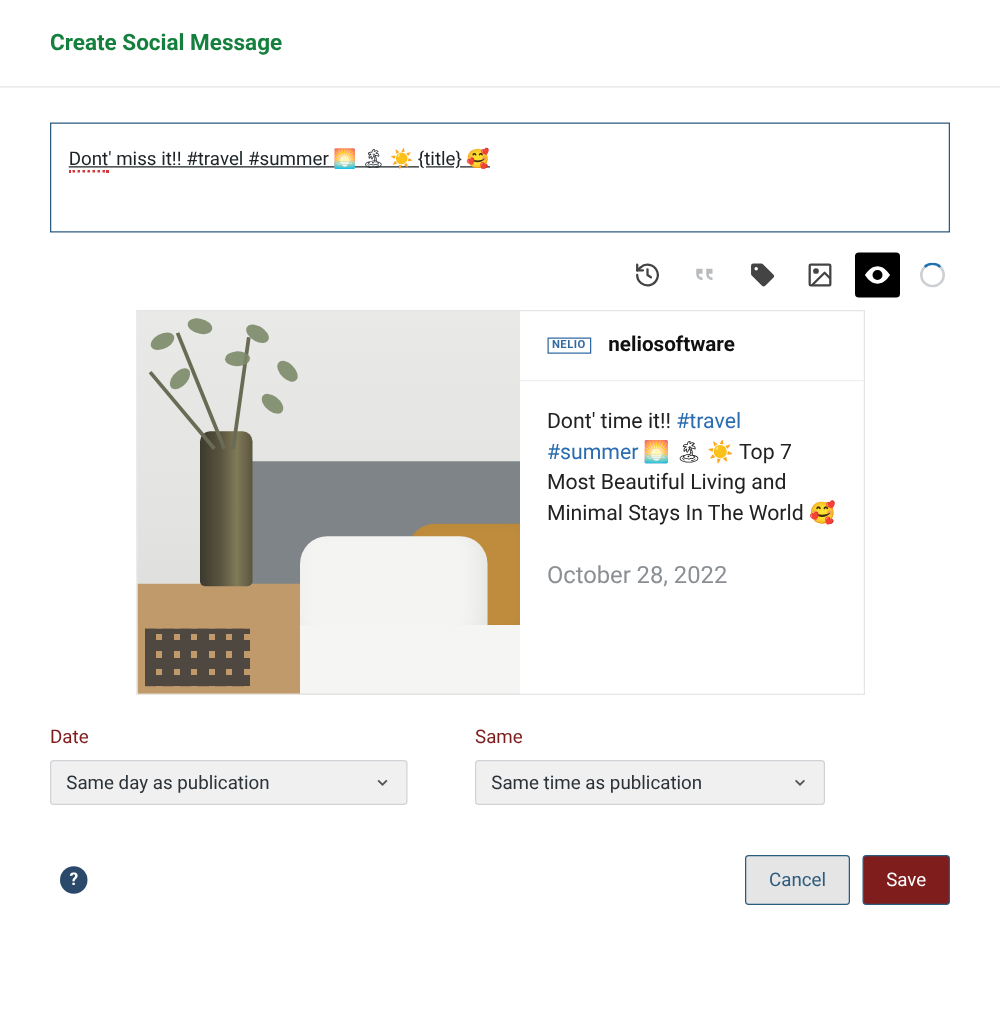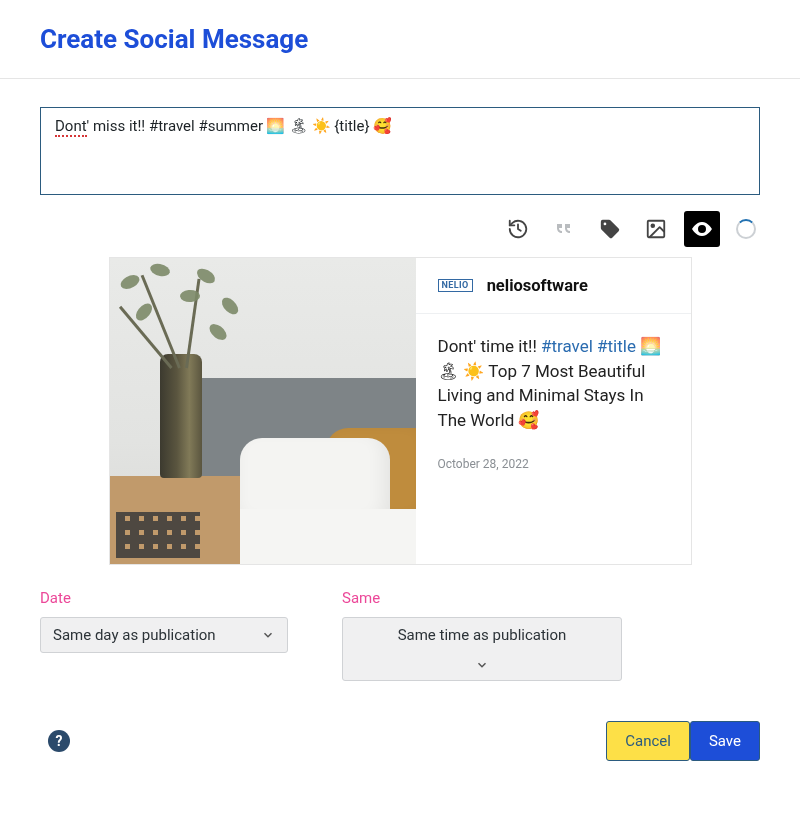--- a/index.html
+++ b/index.html
@@ -7,37 +7,38 @@
     font-family: -apple-system, BlinkMacSystemFont, "Segoe UI", Roboto, Helvetica, Arial, sans-serif;
     background: #fff;
     color: #1d2327;
     width: 800px;
   }
   .header {
     padding: 24px 40px;
     border-bottom: 1px solid #e5e5e5;
   }
   .header h1 {
-    font-size: 26px;
+    font-size: 18px;
     font-weight: 700;
-    color: #1d4ed8;
+    color: #15803d;
   }
   .content {
     padding: 28px 40px 0 40px;
   }
   .msg-textarea {
     width: 100%;
     min-height: 88px;
     border: 1px solid #2b5b7f;
-    padding: 8px 14px;
+    padding: 18px 14px;
     font-size: 15px;
     font-family: inherit;
     resize: none;
     outline: none;
     line-height: 1.4;
+    text-decoration: underline;
   }
   .spellerror {
     border-bottom: 2px dotted #d63638;
   }
   .toolbar {
     display: flex;
     justify-content: flex-end;
     align-items: center;
     gap: 10px;
     margin-top: 16px;
@@ -192,50 +193,50 @@
   .pv-body {
     padding: 20px 22px;
     font-size: 17px;
     line-height: 1.45;
     color: #222;
   }
   .pv-body a { color: #2b6cb0; text-decoration: none; }
   .pv-date {
     padding: 4px 22px 22px 22px;
     color: #8a8f94;
-    font-size: 12px;
+    font-size: 19px;
   }
 
   .fields {
     display: flex;
     gap: 54px;
     margin-top: 24px;
   }
   .field { flex: 0 0 auto; }
   .field-label {
     font-size: 15px;
-    color: #ec4899;
+    color: #7f1d1d;
     margin-bottom: 10px;
     display: block;
   }
   .select {
     display: flex;
     align-items: center;
     justify-content: space-between;
     background: #f0f0f1;
     border: 1px solid #d0d2d5;
     border-radius: 3px;
     padding: 8px 12px;
     font-size: 15px;
     color: #2c3338;
     cursor: pointer;
     gap: 14px;
   }
-  .select.date { width: 248px; }
-  .select.time { width: 280px; flex-direction: column; }
+  .select.date { width: 286px; }
+  .select.time { width: 280px; }
   .chev-down svg { display: block; }
 
   .footer {
     display: flex;
     align-items: center;
     padding: 40px 40px 28px 48px;
   }
   .help {
     width: 22px; height: 22px;
     border-radius: 50%;
@@ -250,26 +251,27 @@
   }
   .footer-spacer { flex: 1; }
   .btn {
     padding: 10px 18px;
     font-size: 15px;
     border-radius: 3px;
     cursor: pointer;
     font-family: inherit;
   }
   .btn-secondary {
-    background: #fde047;
+    background: #e5e5e5;
     border: 1px solid #2b5b7f;
     color: #2b5b7f;
+    margin-right: 10px;
   }
   .btn-primary {
-    background: #1d4ed8;
+    background: #7f1d1d;
     border: 1px solid #2b5b7f;
     color: #fff;
   }
 </style>
 </head>
 <body>
 
 <div class="header">
   <h1>Create Social Message</h1>
 </div>
@@ -335,21 +337,21 @@
         <div class="leaf l5"></div>
         <div class="leaf l6"></div>
       <div class="leaf l7"></div>
     </div>
     <div class="preview-right">
       <div class="pv-header">
         <span class="pv-logo">NELIO</span>
         <span class="pv-user">neliosoftware</span>
       </div>
       <div class="pv-body">
-        <span>Dont' time it!! </span><a href="#">#travel</a> <a href="#">#title</a><span> 🌅 🏝 ☀️ </span><span>Top 7 Most Beautiful Living and Minimal Stays In The World 🥰</span>
+        <span>Dont' time it!! </span><a href="#">#travel</a> <a href="#">#summer</a><span> 🌅 🏝 ☀️ </span><span>Top 7 Most Beautiful Living and Minimal Stays In The World 🥰</span>
       </div>
       <div class="pv-date">October 28, 2022</div>
     </div>
   </div>
 
   <div class="fields">
     <div class="field">
       <span class="field-label">Date</span>
       <div class="select date">
         <span>Same day as publication</span>

